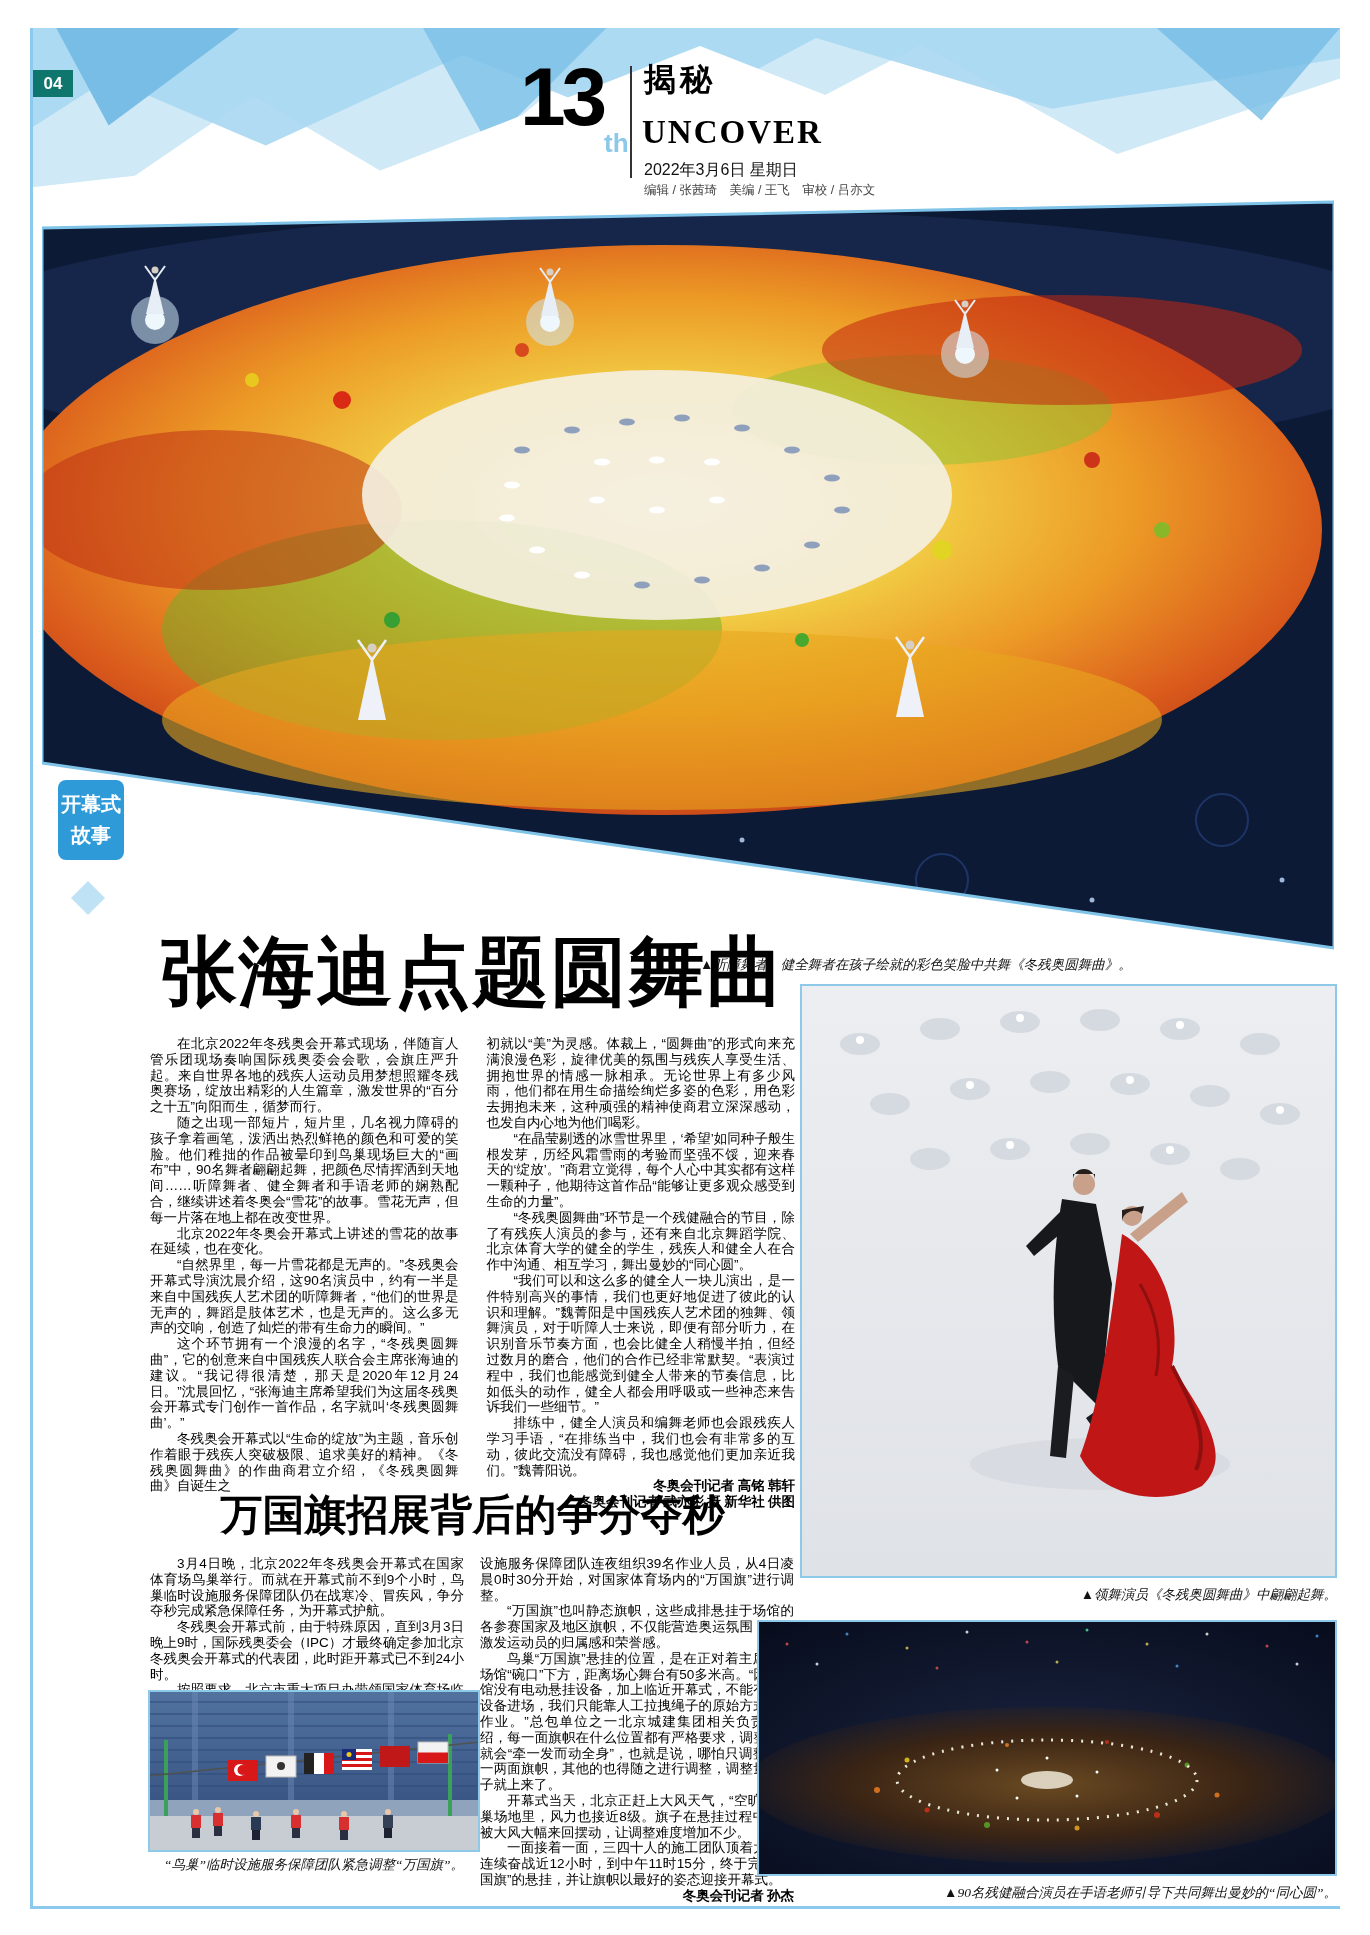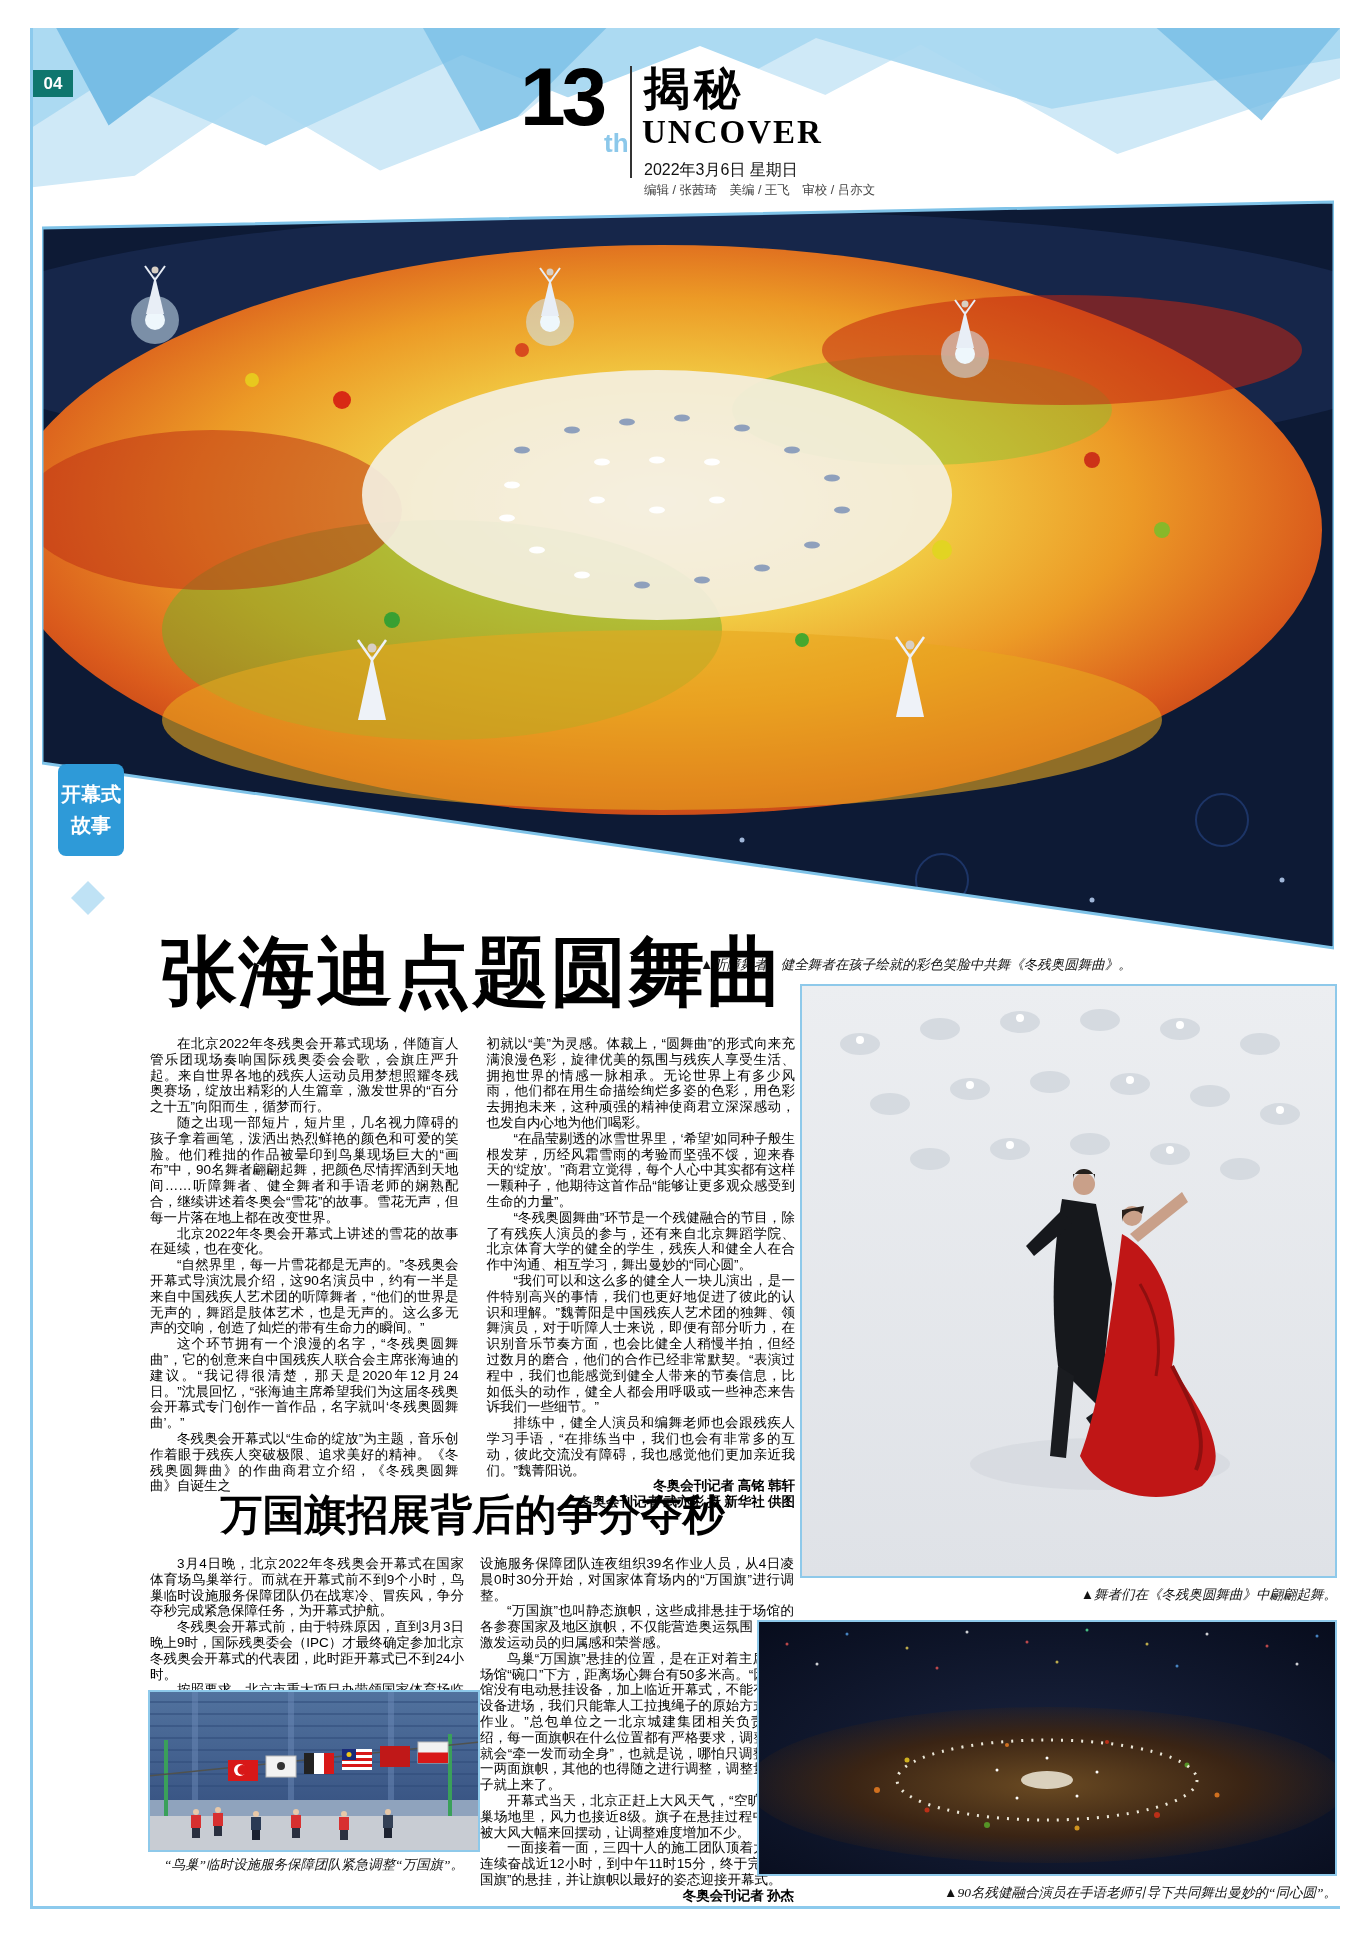--- a/index.html
+++ b/index.html
@@ -23,40 +23,40 @@
   .edge-left{left:30px;top:28px;width:3px;height:1880px;background:#8ccaed;}
   .edge-bottom{left:30px;top:1906px;width:1310px;height:3px;background:#8ccaed;}
 
   .pagenum{left:33px;top:70px;width:40px;height:27px;background:#0f766e;color:#fff;
     font-size:17px;font-weight:bold;display:flex;align-items:center;justify-content:center;}
 
   
   .logo13{left:520px;top:56px;font-size:82px;line-height:82px;font-weight:bold;color:#000000;letter-spacing:-4px;}
   .logoth{left:604px;top:128px;font-size:26px;font-weight:bold;color:#8cc8ea;}
   .mast-divider{left:630px;top:66px;width:2px;height:112px;background:#333;}
-  .mast-title{left:644px;top:58px;font-size:46px;font-weight:900;letter-spacing:4px;}
+  .mast-title{left:644px;top:58px;font-size:32px;font-weight:900;letter-spacing:4px;}
   .mast-sub{left:642px;top:114px;font-size:33px;font-weight:bold;font-family:"Liberation Serif",serif;letter-spacing:2px;}
   .mast-date{left:644px;top:160px;font-size:16px;color:#111;}
   .mast-editors{left:644px;top:182px;font-size:12.5px;color:#444;}
 
   
   .photo-main{left:42px;top:200px;width:1292px;height:752px;}
   .photo-dancers{left:800px;top:984px;width:537px;height:594px;}
   .photo-stadium{left:757px;top:1620px;width:580px;height:256px;}
   .photo-flags{left:148px;top:1690px;width:332px;height:162px;}
 
   .caption{font-family:"Liberation Serif",serif;font-style:italic;font-size:13.5px;color:#111;line-height:18px;}
   .cap1{left:700px;top:956px;width:637px;text-align:left;}
   .cap2{left:700px;top:1586px;width:637px;text-align:right;}
   .cap3{left:690px;top:1884px;width:647px;text-align:right;}
   .cap-flags{left:148px;top:1856px;width:332px;text-align:center;}
 
   
-  .sec-label{left:58px;top:764px;width:66px;background:#2e9ad8;border-radius:8px;color:#fff;
-    text-align:center;padding:15px 0;font-weight:bold;font-size:20px;line-height:31px;}
+  .sec-label{left:58px;top:780px;width:66px;background:#2e9ad8;border-radius:8px;color:#fff;
+    text-align:center;padding:9px 0;font-weight:bold;font-size:20px;line-height:31px;}
   .sec-diamond{left:76px;top:886px;width:24px;height:24px;background:#bfe2f5;transform:rotate(45deg);}
 
   
   .headline1{left:150px;top:922px;width:645px;font-size:76px;font-weight:900;letter-spacing:2px;
     white-space:nowrap;text-align:center;line-height:100px;}
   .headline2{left:150px;top:1488px;width:645px;font-size:42px;font-weight:900;text-align:center;line-height:54px;}
 
   .body-cols{display:flex;gap:16px;}
   .a1{left:150px;top:1036px;width:645px;gap:28px;}
   .a2{left:150px;top:1556px;width:645px;}
@@ -374,21 +374,21 @@
 
       <circle cx="332" cy="232" r="10" fill="#c9a089"></circle>
       <path d="M322,238 A12,12 0 0 1 342,230 L344,222 L322,226 Z" fill="#2a211c"></path>
       <path d="M322,250 C362,272 382,330 372,382 C404,432 434,472 402,502 C360,524 300,512 280,472 C300,422 312,330 322,250 Z" fill="#c01616"></path>
       <path d="M372,382 C392,420 410,452 396,486" fill="none" stroke="#8e0f0f" stroke-width="4"></path>
       <path d="M340,300 C358,330 362,360 356,392" fill="none" stroke="#8e0f0f" stroke-width="3"></path>
       <path d="M330,250 L382,208 L388,218 L338,258 Z" fill="#c9a089"></path>
       <rect x="1" y="1" width="535" height="592" fill="none" stroke="#8ec9ea" stroke-width="2"></rect>
     </svg>
   </div>
-  <div class="abs caption cap2">▲舞者们在《冬残奥圆舞曲》中翩翩起舞。</div>
+  <div class="abs caption cap2">▲领舞演员《冬残奥圆舞曲》中翩翩起舞。</div>
 
   <div class="abs photo-stadium">
     <svg width="580" height="256" viewBox="0 0 580 256">
       <defs>
         <radialGradient id="g3" cx="50%" cy="55%" r="75%">
           <stop offset="0%" stop-color="#1a2440"></stop>
             <stop offset="100%" stop-color="#070c1c"></stop>
         </radialGradient>
         <radialGradient id="g3f" cx="50%" cy="50%" r="55%">
           <stop offset="0%" stop-color="#6a4a22"></stop>

